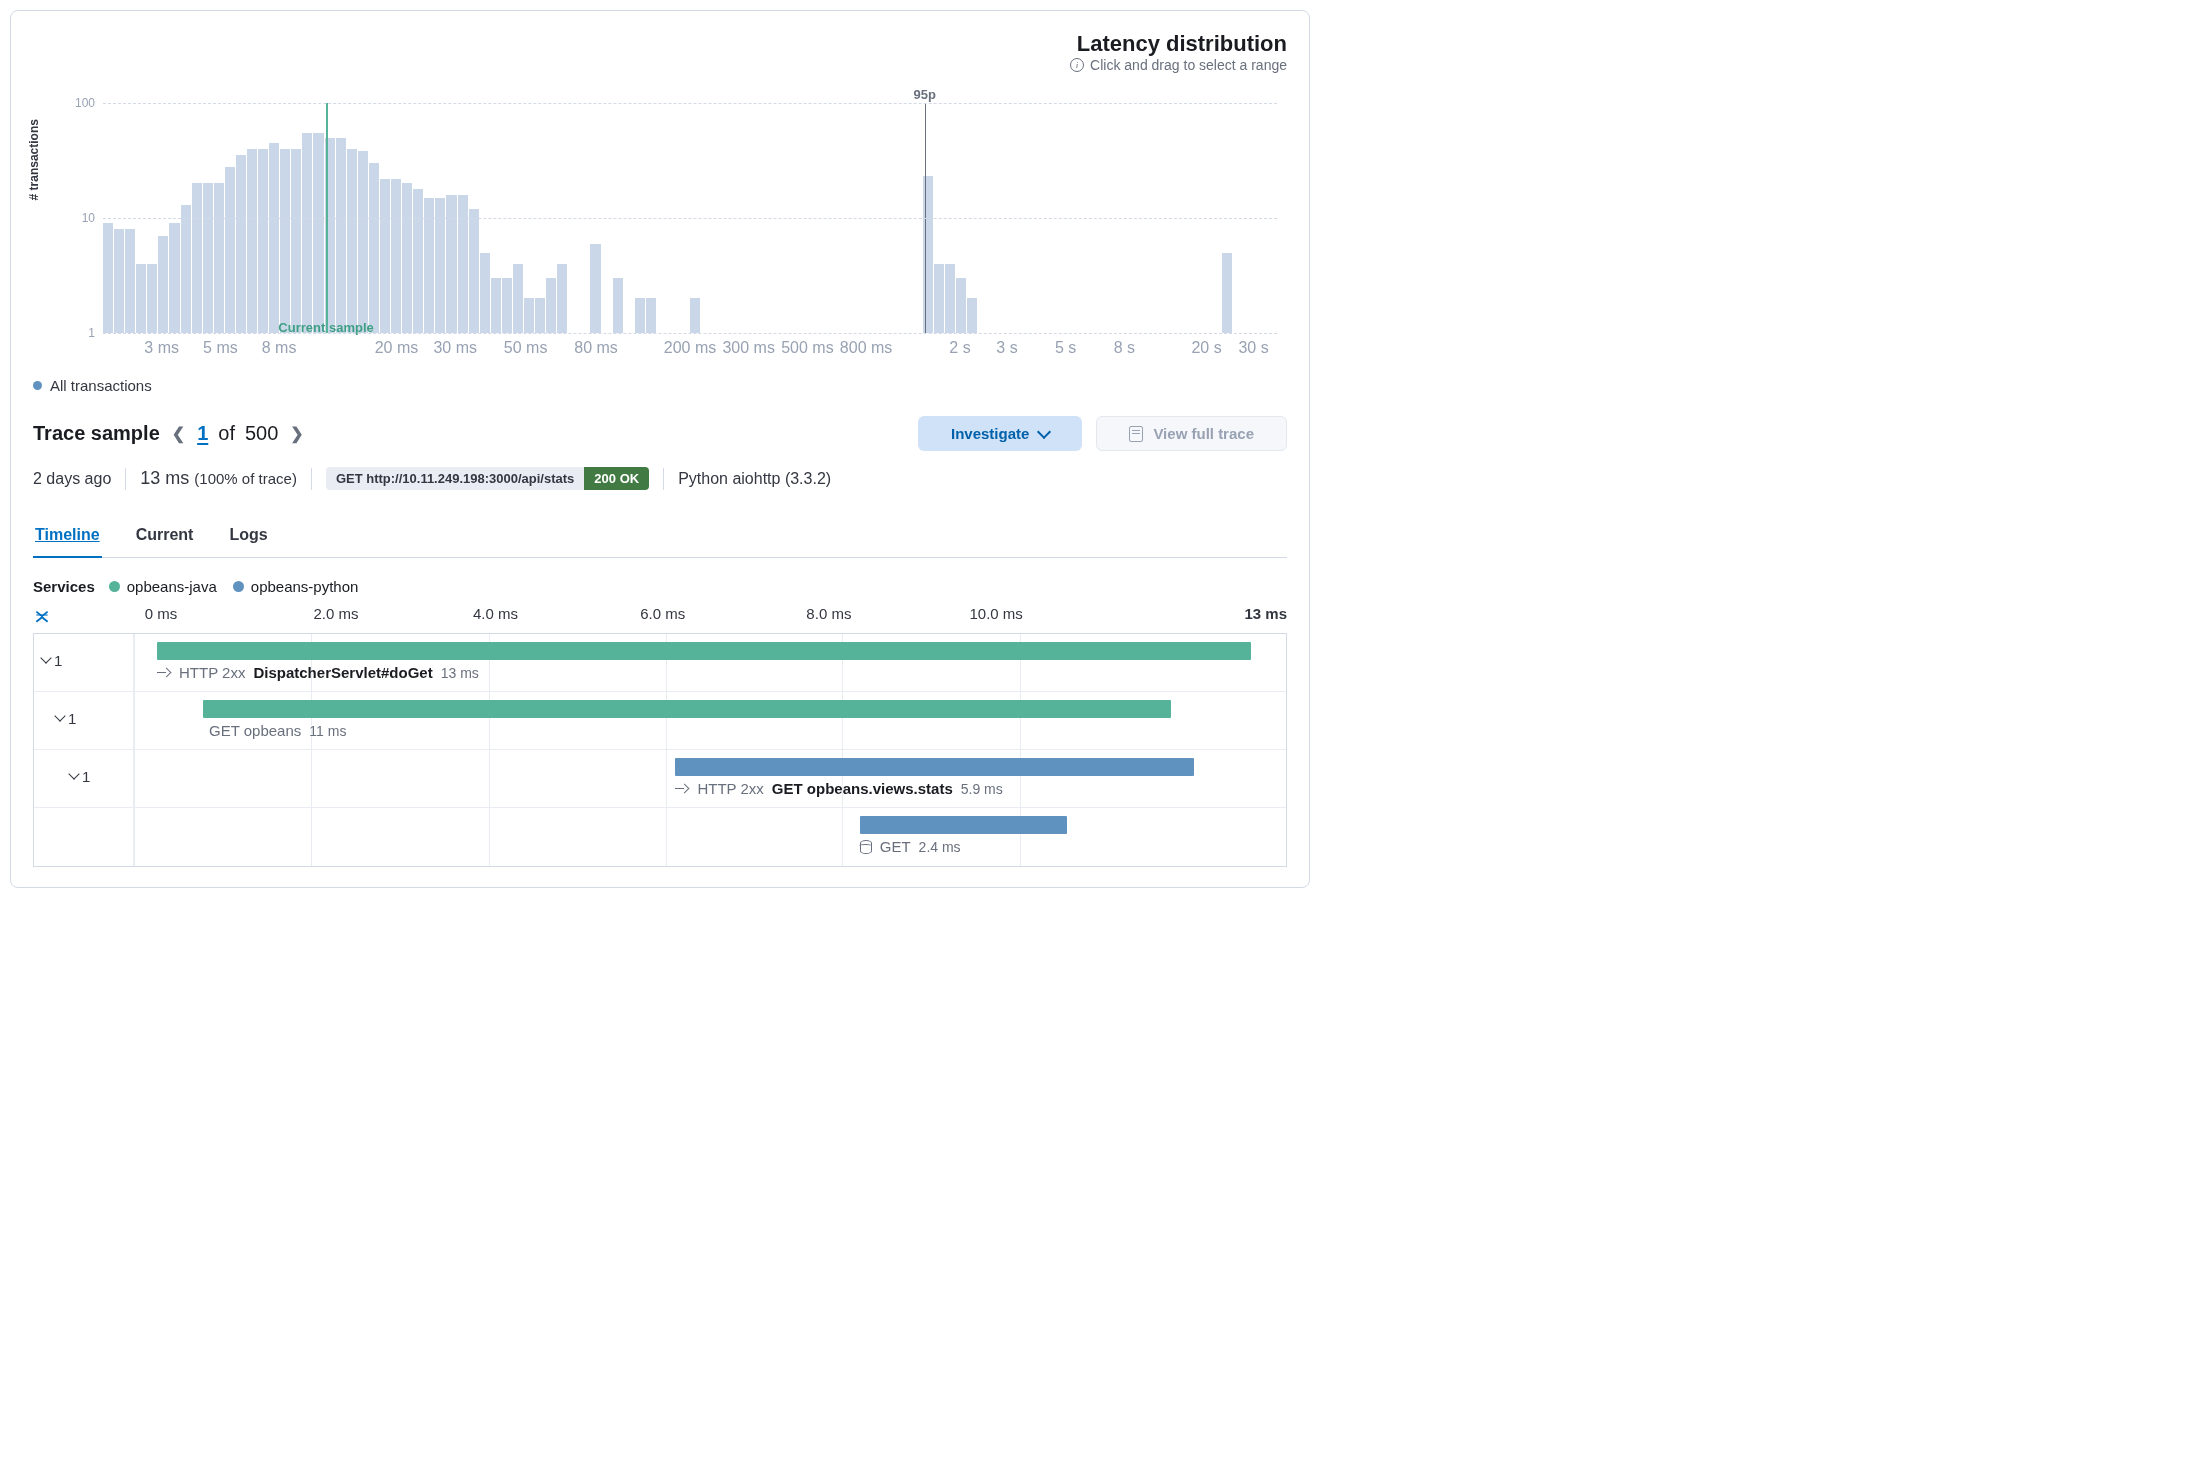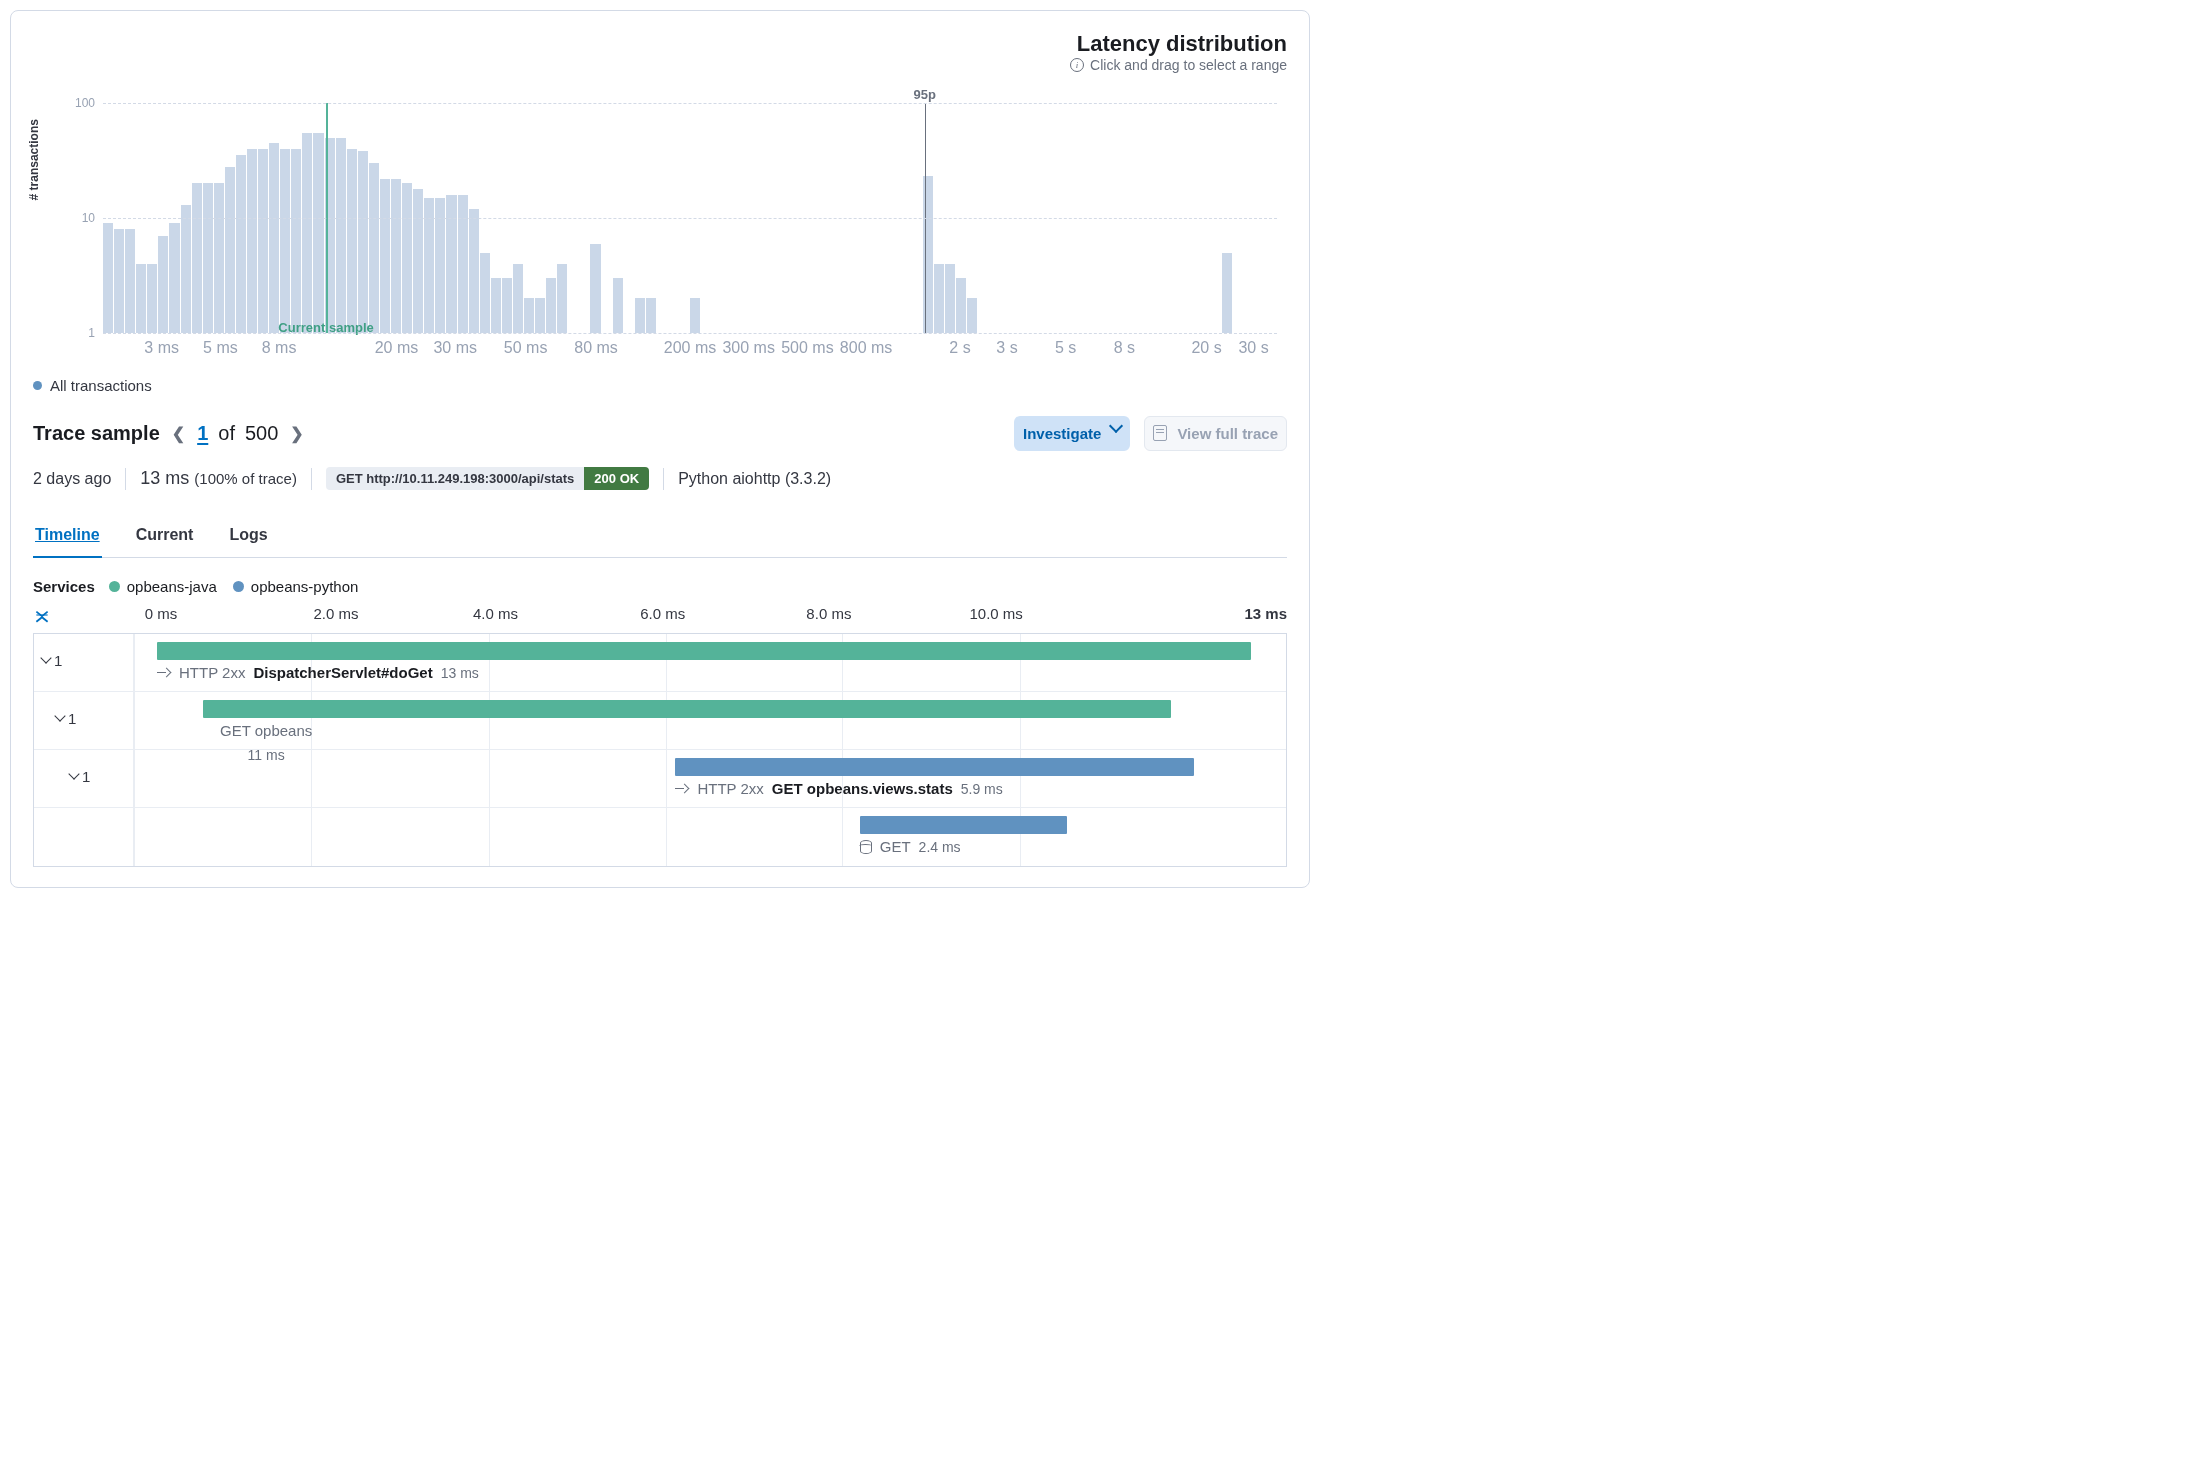--- a/index.html
+++ b/index.html
@@ -162,24 +162,25 @@
     text-decoration: underline;
     text-underline-offset: 3px;
   }
   .trace-nav .of { font-weight: 400; }
   .trace-actions {
     display: flex;
     gap: 14px;
   }
   .btn {
     display: inline-flex;
+    align-items: center;
     gap: 10px;
     font-size: 15px;
     font-weight: 600;
-    padding: 8px 8px;
+    padding: 8px 32px;
     border-radius: 6px;
     cursor: pointer;
     border: 1px solid transparent;
   }
   .btn-investigate {
     background: #cfe2f7;
     color: #0060aa;
   }
   .btn-full {
     background: #f5f7fa;
@@ -619,21 +620,21 @@
           </div>
         </div>
       </div>
       <div class="span-row">
         <div class="gutter" style="width: 100px; padding-left: 22px;">
           <span class="chev-sm"></span>
           <span>1</span>
         </div>
         <div class="lane">
           <div class="span-bar c-green" style="left: 69.12px; width: 967.68px;"></div>
-          <div class="span-label" style="left: 86px; flex-direction: column;">
+          <div class="span-label" style="left: 75px;">
             <span class="light">GET opbeans</span>
             <span class="dur">11 ms</span>
           </div>
         </div>
       </div>
       <div class="span-row">
         <div class="gutter" style="width: 100px; padding-left: 36px;">
           <span class="chev-sm"></span>
           <span>1</span>
         </div>

